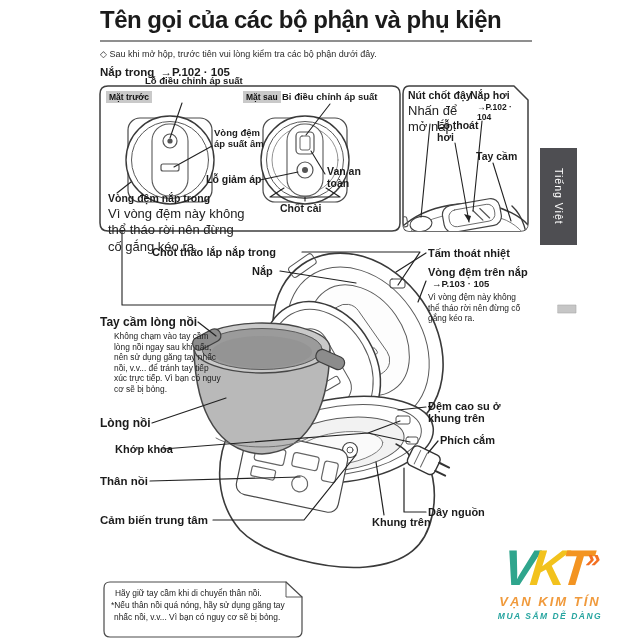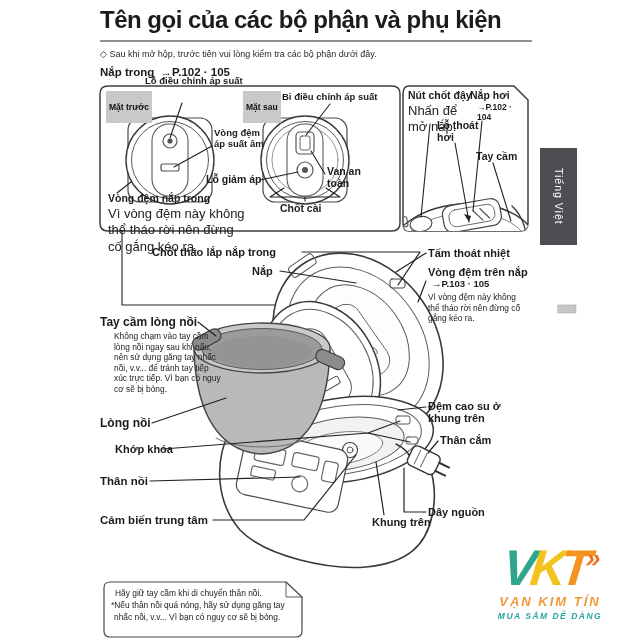--- a/index.html
+++ b/index.html
@@ -9,21 +9,21 @@
   .txt{position:absolute;z-index:2;}
   .title{font-size:24px;font-weight:bold;letter-spacing:-0.5px;white-space:nowrap;}
   .rule{position:absolute;z-index:2;border-bottom:2px solid #8f8f8f;}
   .intro{font-size:9px;color:#2a2a2a;white-space:nowrap;}
   .sec{font-size:11.5px;font-weight:bold;white-space:nowrap;}
   .b{font-weight:bold;font-size:9.5px;line-height:1.12;white-space:nowrap;}
   .b10{font-weight:bold;font-size:10.5px;line-height:1.1;white-space:nowrap;}
   .b11{font-weight:bold;font-size:11px;line-height:1.1;white-space:nowrap;}
   .wrap{white-space:normal;}
   .note{font-weight:normal;font-size:13px;line-height:1.25;color:#222;white-space:normal;}
-  .graylab{background:#c9c9c9;font-size:8.5px;font-weight:bold;padding:11px 3px;color:#111;white-space:nowrap;}
+  .graylab{background:#c9c9c9;font-size:8.5px;font-weight:bold;padding:1px 3px;color:#111;white-space:nowrap;}
   .tab{position:absolute;z-index:2;background:#4e4e52;color:#fff;font-size:10.5px;
        display:flex;align-items:center;justify-content:center;
        writing-mode:vertical-rl;letter-spacing:1px;}
   .notebox-line{position:absolute;z-index:2;font-size:8.4px;color:#222;white-space:nowrap;}
   .logo{position:absolute;z-index:2;width:160px;text-align:center;font-style:italic;}
   .logo-letters{font-weight:bold;font-size:50px;line-height:44px;letter-spacing:-6px;transform:skewX(-6deg);}
   .lv{color:#2FA58D;}
   .lk{color:#F2C21D;}
   .lt{color:#F39422;}
   .chev{font-size:26px;color:#F37021;letter-spacing:-4px;vertical-align:18px;}
@@ -239,21 +239,21 @@
   <div class="txt b11" style="left:428px;top:266px">Vòng đệm trên nắp</div>
   <div class="txt b" style="left:432px;top:279px">→P.103 · 105</div>
   <div class="txt note" style="left:428px;top:292px;width:100px;font-size:8.4px">Vì vòng đệm này không thể tháo rời nên đừng cố gắng kéo ra.</div>
   <div class="txt b11" style="left:100px;top:316px;font-size:12px">Tay cầm lòng nồi</div>
   <div class="txt note" style="left:114px;top:331px;width:108px;font-size:8.4px">Không chạm vào tay cầm lòng nồi ngay sau khi nấu, nên sử dụng găng tay nhấc nồi, v.v... để tránh tay tiếp xúc trực tiếp. Vì bạn có nguy cơ sẽ bị bỏng.</div>
   <div class="txt b11" style="left:100px;top:417px;font-size:12px">Lòng nồi</div>
   <div class="txt b11" style="left:115px;top:443px;font-size:11px">Khớp khóa</div>
   <div class="txt b11" style="left:100px;top:475px;font-size:11.5px">Thân nồi</div>
   <div class="txt b11" style="left:100px;top:514px;font-size:11.5px">Cảm biến trung tâm</div>
   <div class="txt b11 wrap" style="left:428px;top:400px;width:90px">Đệm cao su ở khung trên</div>
-  <div class="txt b11" style="left:440px;top:434px">Thân cắm</div>
+  <div class="txt b11" style="left:440px;top:434px">Phích cắm</div>
   <div class="txt b11" style="left:428px;top:506px">Dây nguồn</div>
   <div class="txt b11" style="left:372px;top:516px">Khung trên</div>
 
   <div class="notebox-line" style="left:115px;top:588px">Hãy giữ tay cầm khi di chuyển thân nồi.</div>
   <div class="notebox-line" style="left:111px;top:600px">*Nếu thân nồi quá nóng, hãy sử dụng găng tay</div>
   <div class="notebox-line" style="left:114px;top:612px">nhấc nồi, v.v... Vì bạn có nguy cơ sẽ bị bỏng.</div>
 
   <div class="logo" style="left:470px;top:536px">
     <div class="logo-letters"><span class="lv">V</span><span class="lk">K</span><span class="lt">T</span><span class="chev">»</span></div>
     <div class="logo-name">VẠN KIM TÍN</div>

